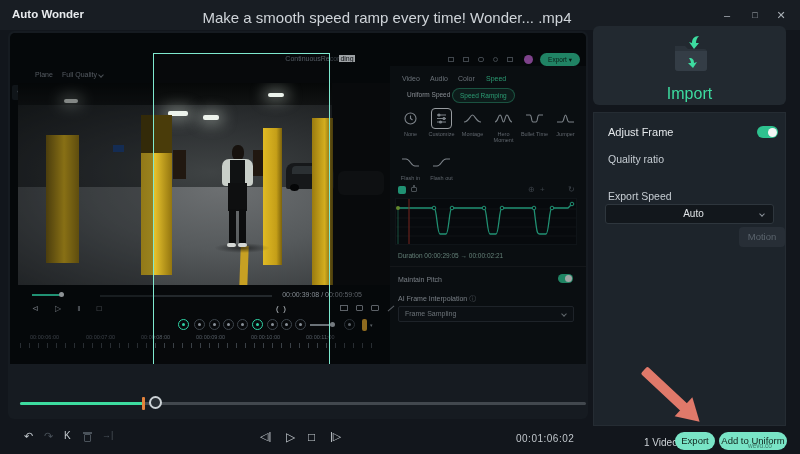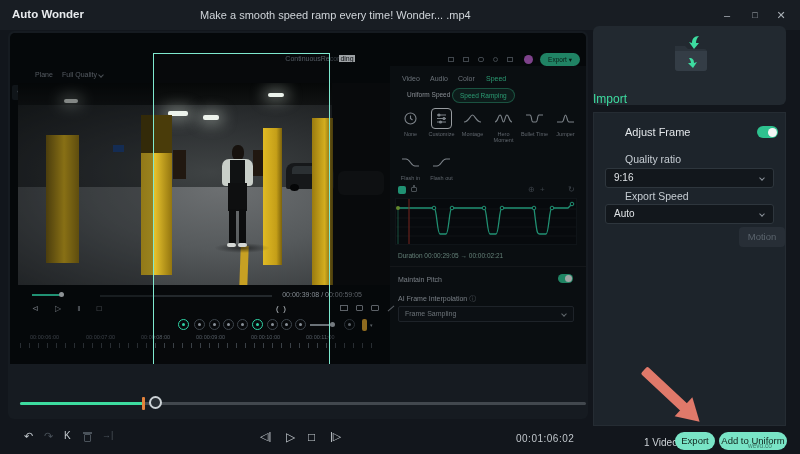--- a/index.html
+++ b/index.html
@@ -4,21 +4,21 @@
 <style>
   * { margin:0; padding:0; box-sizing:border-box; }
   html,body { width:800px; height:454px; background:#10141a; overflow:hidden;
     font-family:"Liberation Sans", sans-serif; -webkit-font-smoothing:antialiased; }
   .abs { position:absolute; }
   #win { position:relative; width:800px; height:454px; background:#12161c; }
 
   
   #titlebar { left:0; top:0; width:800px; height:30px; background:#181d23; }
   #tb-title { left:12px; top:8px; font-size:11.5px; font-weight:600; color:#e8ebee; }
-  #tb-sub { left:200px; top:9px; width:374px; text-align:left; font-size:11px; color:#cfd4d9; }
+  #tb-sub { left:200px; top:9px; width:374px; text-align:center; font-size:15px; color:#cfd4d9; }
   .winbtn { top:6px; width:22px; height:18px; text-align:center; font-size:11px; color:#aab1b7; line-height:18px; }
 
   
   #video-card { left:8px; top:31px; width:580px; height:388px; background:#161b21; border-radius:6px; }
   #stage { left:2px; top:2px; width:576px; height:331px; background:#07090b; overflow:hidden; border-radius:5px 5px 0 0; }
 
   
   .emb { color:#7a828a; font-size:7px; line-height:1; }
   .emb-dim { color:#565e66; }
 
@@ -56,23 +56,23 @@
   #seek-knob { left:141px; top:365px; width:13px; height:13px; border-radius:50%; background:#272d33; border:2px solid #ccd2d6; }
 
   
   .tico-btn { font-size:11px; color:#c3c9ce; top:399px; }
   .tico-dim { color:#4a525a; }
   #timecode { right:226px; top:402px; font-size:10px; color:#c0c6cb; letter-spacing:.5px; }
 
   
   .rcard { background:#222930; border-radius:6px; }
   #import-card { left:593px; top:26px; width:193px; height:79px; }
-  #import-label { left:593px; top:85px; width:193px; text-align:left; color:#3ddca0; font-size:12px;margin-top:7px; }
+  #import-label { left:593px; top:85px; width:193px; text-align:center; color:#3ddca0; font-size:16px; }
   #adjust-card { left:593px; top:112px; width:193px; height:314px; background:#1d242b; border:1px solid rgba(255,255,255,.04); }
-  .rp-label { font-size:10.5px; color:#c6cdd3;margin-left:17px; }
+  .rp-label { font-size:10.5px; color:#c6cdd3; }
   .rp-select { position:absolute; height:20px; width:169px; background:#12171c; border:1px solid #2e363d;
                border-radius:3px; color:#dfe3e6; font-size:10px; line-height:18px; padding-left:8px; }
   .rp-select .chev { position:absolute; right:9px; top:7px; }
   .toggle { position:absolute; width:21px; height:12px; background:#2ec28f; border-radius:7px; }
   .toggle i { position:absolute; right:1.5px; top:1.5px; width:9px; height:9px; background:#f2f5f4; border-radius:50%; }
   #analyze-btn { left:739px; top:227px; width:46px; height:20px; background:#272e36; border-radius:4px;
                  color:#5b646d; font-size:9.5px; text-align:center; line-height:20px; }
 
   
   .teal-btn { position:absolute; top:432px; height:18px; background:#79e4c6; border-radius:9px;
@@ -390,27 +390,23 @@
   </div>
   <div id="import-label" class="abs">Import</div>
 
   <div id="adjust-card" class="abs"></div>
   <div class="abs rp-label" style="left:608px;top:126px;color:#e3e7ea;font-size:11px;">Adjust Frame</div>
   <div class="toggle" style="left:757px;top:126px;">
       <i></i>
     </div>
 
   <div class="abs rp-label" style="left:608px;top:153px;">Quality ratio</div>
-  <div class="rp-select" style="left:605px;top:168px;">
-    <span>9:16</span>
-    <span class="chev"></span>
-  </div>
 
   <div class="abs rp-label" style="left:608px;top:190px;">Export Speed</div>
-  <div class="rp-select" style="left:605px;top:204px;">
+  <div class="rp-select" style="left:605px;top:204px;text-align:center;">
     <span>Auto</span>
     <span class="chev"></span>
   </div>
 
   <div id="analyze-btn" class="abs">Motion</div>
 
   <div class="abs" style="left:644px;top:437px;font-size:10px;color:#ced3d7;">1 Videos</div>
   <div class="teal-btn" style="left:675px;width:40px;">Export</div>
   <div class="teal-btn" style="left:719px;width:68px;">Add to Uniform</div>
   <div class="abs" style="left:748px;top:442px;font-size:6.5px;color:rgba(10,25,20,.55);z-index:41;">wevd.co</div>

